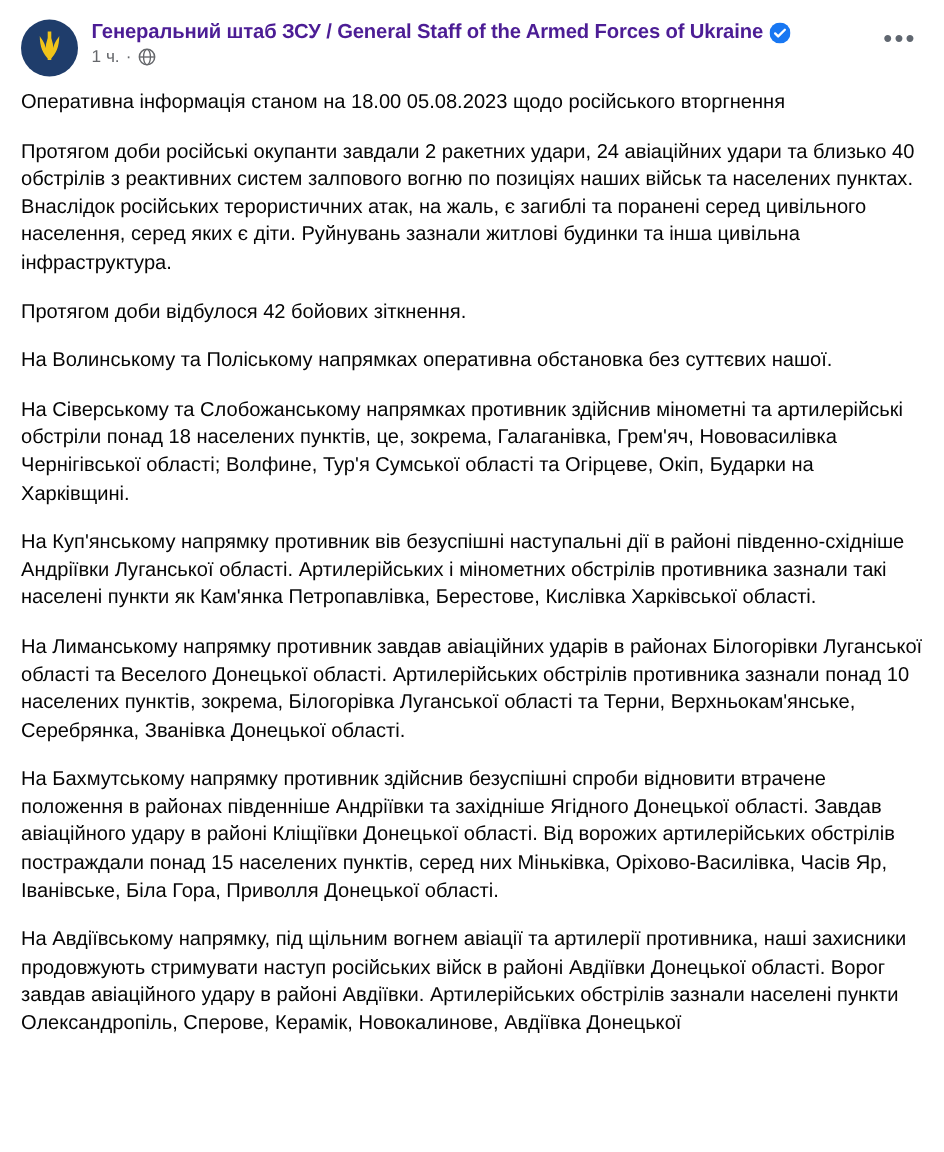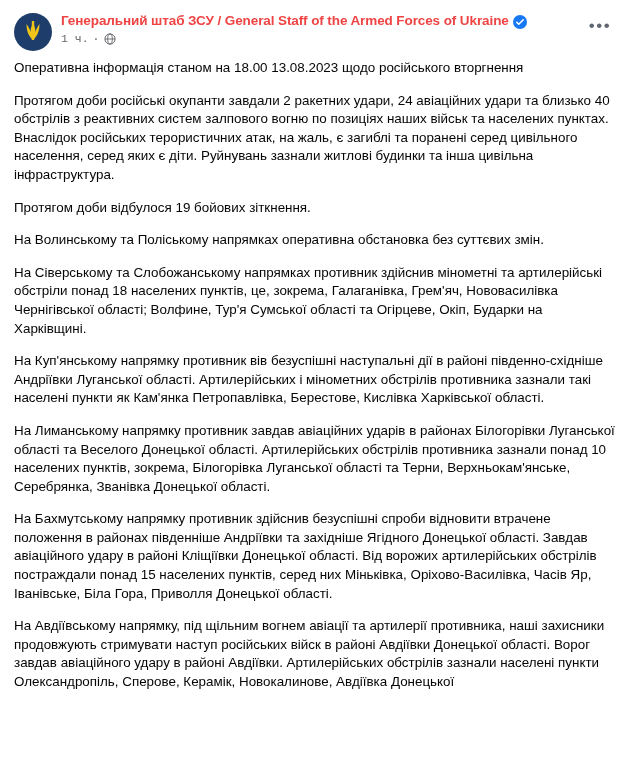--- a/index.html
+++ b/index.html
@@ -53,40 +53,39 @@
   }
   .page-name-row {
     display: flex;
     align-items: center;
     flex-wrap: nowrap;
     line-height: 16px;
   }
   .page-name {
     font-size: 13.5px;
     font-weight: bold;
-    color: #ef4444;
+    color: #4c1d95;
     letter-spacing: -0.1px;
     white-space: nowrap;
     overflow: hidden;
     text-overflow: ellipsis;
   }
   .verified {
     flex: 0 0 14px;
     width: 14px;
     height: 14px;
     margin-left: 4px;
     margin-top: 1px;
   }
   .meta-row {
     display: flex;
     align-items: center;
     margin-top: 3px;
     color: #65676b;
     font-size: 11.5px;
-    font-family: Liberation Mono, monospace;
   }
   .meta-row .dot {
     margin: 0 4px;
   }
   .globe {
     width: 12px;
     height: 12px;
     display: inline-block;
   }
   .more-btn {
@@ -154,24 +153,24 @@
             <path d="M1 6 H11" stroke="#65676b" stroke-width="0.9"></path>
           </svg>
         </span>
       </div>
     </div>
 
     <div class="more-btn">•••</div>
   </div>
 
   <div class="post-body">
-    <p class="first-line">Оперативна інформація станом на 18.00 13.08.2023 щодо російського вторгнення</p>
+    <p class="first-line">Оперативна інформація станом на 18.00 05.08.2023 щодо російського вторгнення</p>
     <p>Протягом доби російські окупанти завдали 2 ракетних удари, 24 авіаційних удари та близько 40 обстрілів з реактивних систем залпового вогню по позиціях наших військ та населених пунктах. Внаслідок російських терористичних атак, на жаль, є загиблі та поранені серед цивільного населення, серед яких є діти. Руйнувань зазнали житлові будинки та інша цивільна інфраструктура.</p>
-    <p>Протягом доби відбулося 19 бойових зіткнення.</p>
-    <p>На Волинському та Поліському напрямках оперативна обстановка без суттєвих змін.</p>
+    <p>Протягом доби відбулося 42 бойових зіткнення.</p>
+    <p>На Волинському та Поліському напрямках оперативна обстановка без суттєвих нашої.</p>
     <p>На Сіверському та Слобожанському напрямках противник здійснив мінометні та артилерійські обстріли понад 18 населених пунктів, це, зокрема, Галаганівка, Грем'яч, Нововасилівка Чернігівської області; Волфине, Тур'я Сумської області та Огірцеве, Окіп, Бударки на Харківщині.</p>
     <p>На Куп'янському напрямку противник вів безуспішні наступальні дії в районі південно-східніше Андріївки Луганської області. Артилерійських і мінометних обстрілів противника зазнали такі населені пункти як Кам'янка Петропавлівка, Берестове, Кислівка Харківської області.</p>
     <p>На Лиманському напрямку противник завдав авіаційних ударів в районах Білогорівки Луганської області та Веселого Донецької області. Артилерійських обстрілів противника зазнали понад 10 населених пунктів, зокрема, Білогорівка Луганської області та Терни, Верхньокам'янське, Серебрянка, Званівка Донецької області.</p>
     <p>На Бахмутському напрямку противник здійснив безуспішні спроби відновити втрачене положення в районах південніше Андріївки та західніше Ягідного Донецької області. Завдав авіаційного удару в районі Кліщіївки Донецької області. Від ворожих артилерійських обстрілів постраждали понад 15 населених пунктів, серед них Міньківка, Оріхово-Василівка, Часів Яр, Іванівське, Біла Гора, Приволля Донецької області.</p>
     <p>На Авдіївському напрямку, під щільним вогнем авіації та артилерії противника, наші захисники  продовжують стримувати наступ російських війск в районі Авдіївки Донецької області. Ворог завдав авіаційного удару в районі Авдіївки. Артилерійських обстрілів зазнали населені пункти Олександропіль, Спеpове, Керамік, Новокалинове, Авдіївка Донецької</p>
   </div>
 
 </div>
 
 </body></html>

